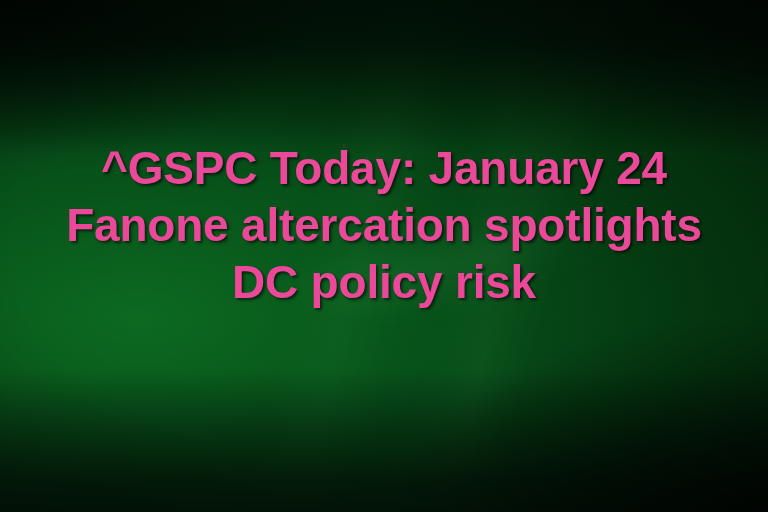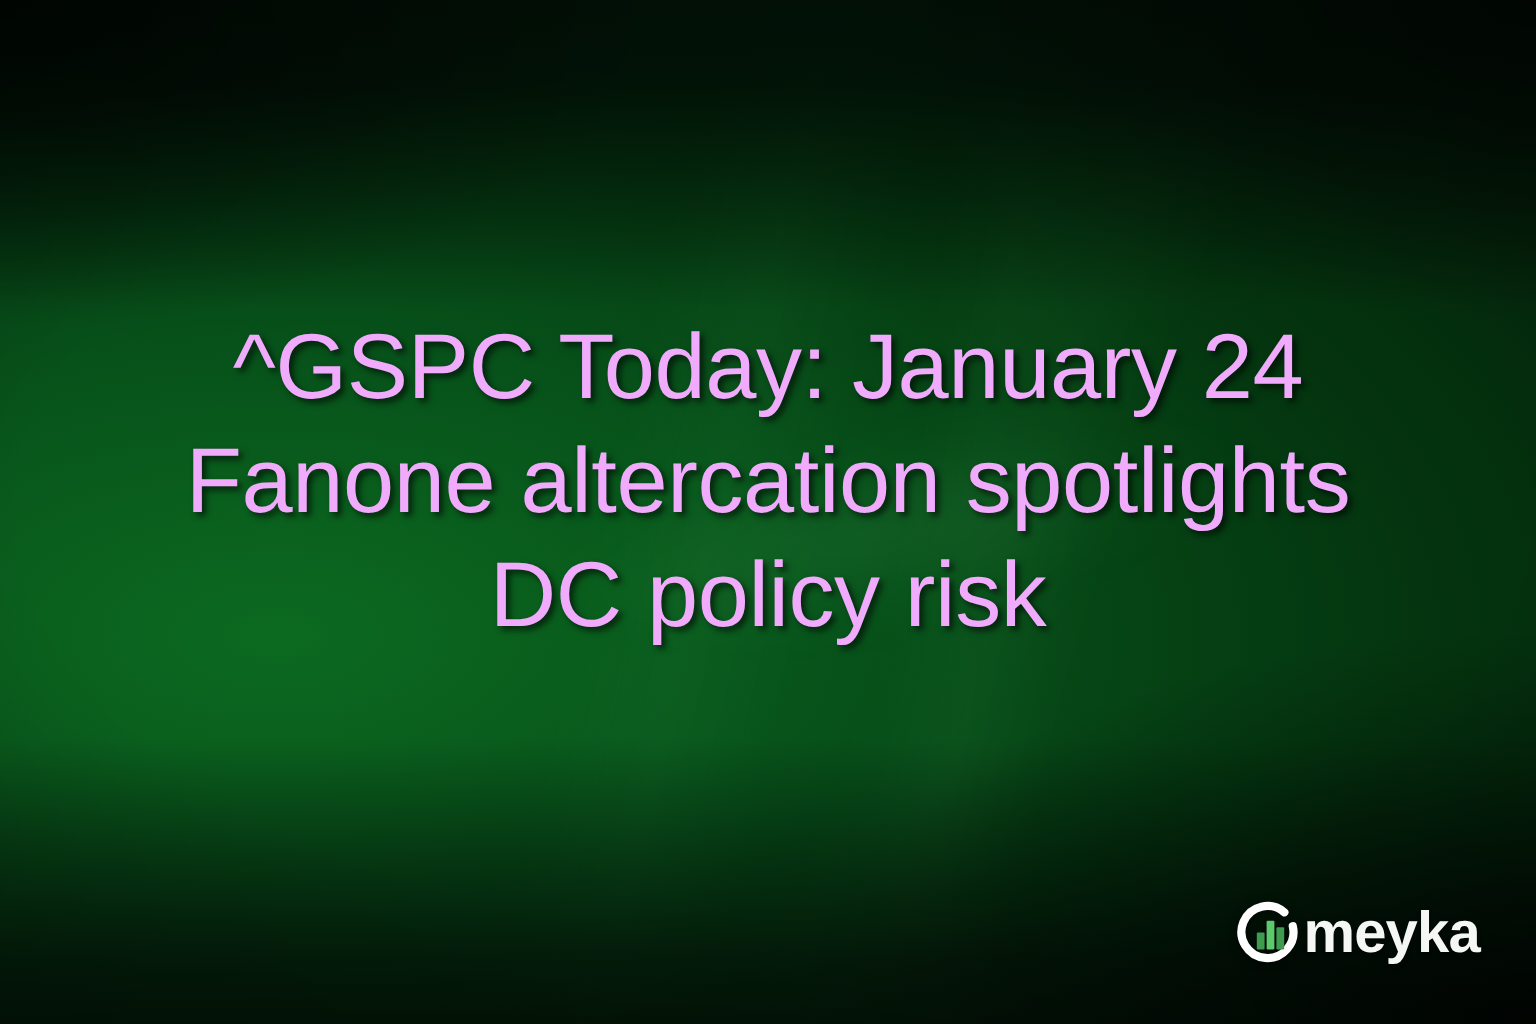--- a/index.html
+++ b/index.html
@@ -105,26 +105,26 @@
     position: absolute;
     inset: 0;
     background: radial-gradient(115% 95% at 50% 50%, rgba(0,0,0,0) 42%, rgba(0,0,0,0.45) 100%);
   }
 
   
   .headline {
     position: absolute;
     left: 0;
     right: 0;
-    top: 124px;
+    top: 109px;
     text-align: center;
-    color: #f0abfc;
+    color: #ec4899;
     font-size: 46px;
     line-height: 57px;
-    font-weight: 400;
+    font-weight: 700;
     letter-spacing: -0.2px;
     text-shadow: 2px 2px 3px rgba(0,0,0,0.62);
     padding: 0 22px;
     white-space: pre-line;
   }
 
   
   .logo {
     position: absolute;
     right: 28px;
@@ -165,23 +165,14 @@
   <div class="streaks"></div>
   <div class="bg-dim-top"></div>
   <div class="bg-dim-bottom"></div>
   <div class="bg-corner-dark"></div>
   <div class="vignette"></div>
 
   <h1 class="headline">^GSPC Today: January 24
 Fanone altercation spotlights
 DC policy risk</h1>
 
-  <div class="logo">
-    <svg class="logo-mark" viewBox="0 0 36 36">
-      <path d="M27.6 9.2 A13 13 0 1 0 30 17" fill="none" stroke="#ffffff" stroke-width="4.1" stroke-linecap="round" transform="rotate(-14 18 18)"></path>
-      <rect x="11.4" y="17.2" width="3.9" height="8.6" rx="0.5" fill="#3f9b4f"></rect>
-      <rect x="16.3" y="11.4" width="3.9" height="14.4" rx="0.5" fill="#5cc96c"></rect>
-      <rect x="21.2" y="14.6" width="3.9" height="11.2" rx="0.5" fill="#3f9b4f"></rect>
-    </svg>
-    <span class="logo-text">meyka</span>
-  </div>
 
 </div>
 
 </body></html>

